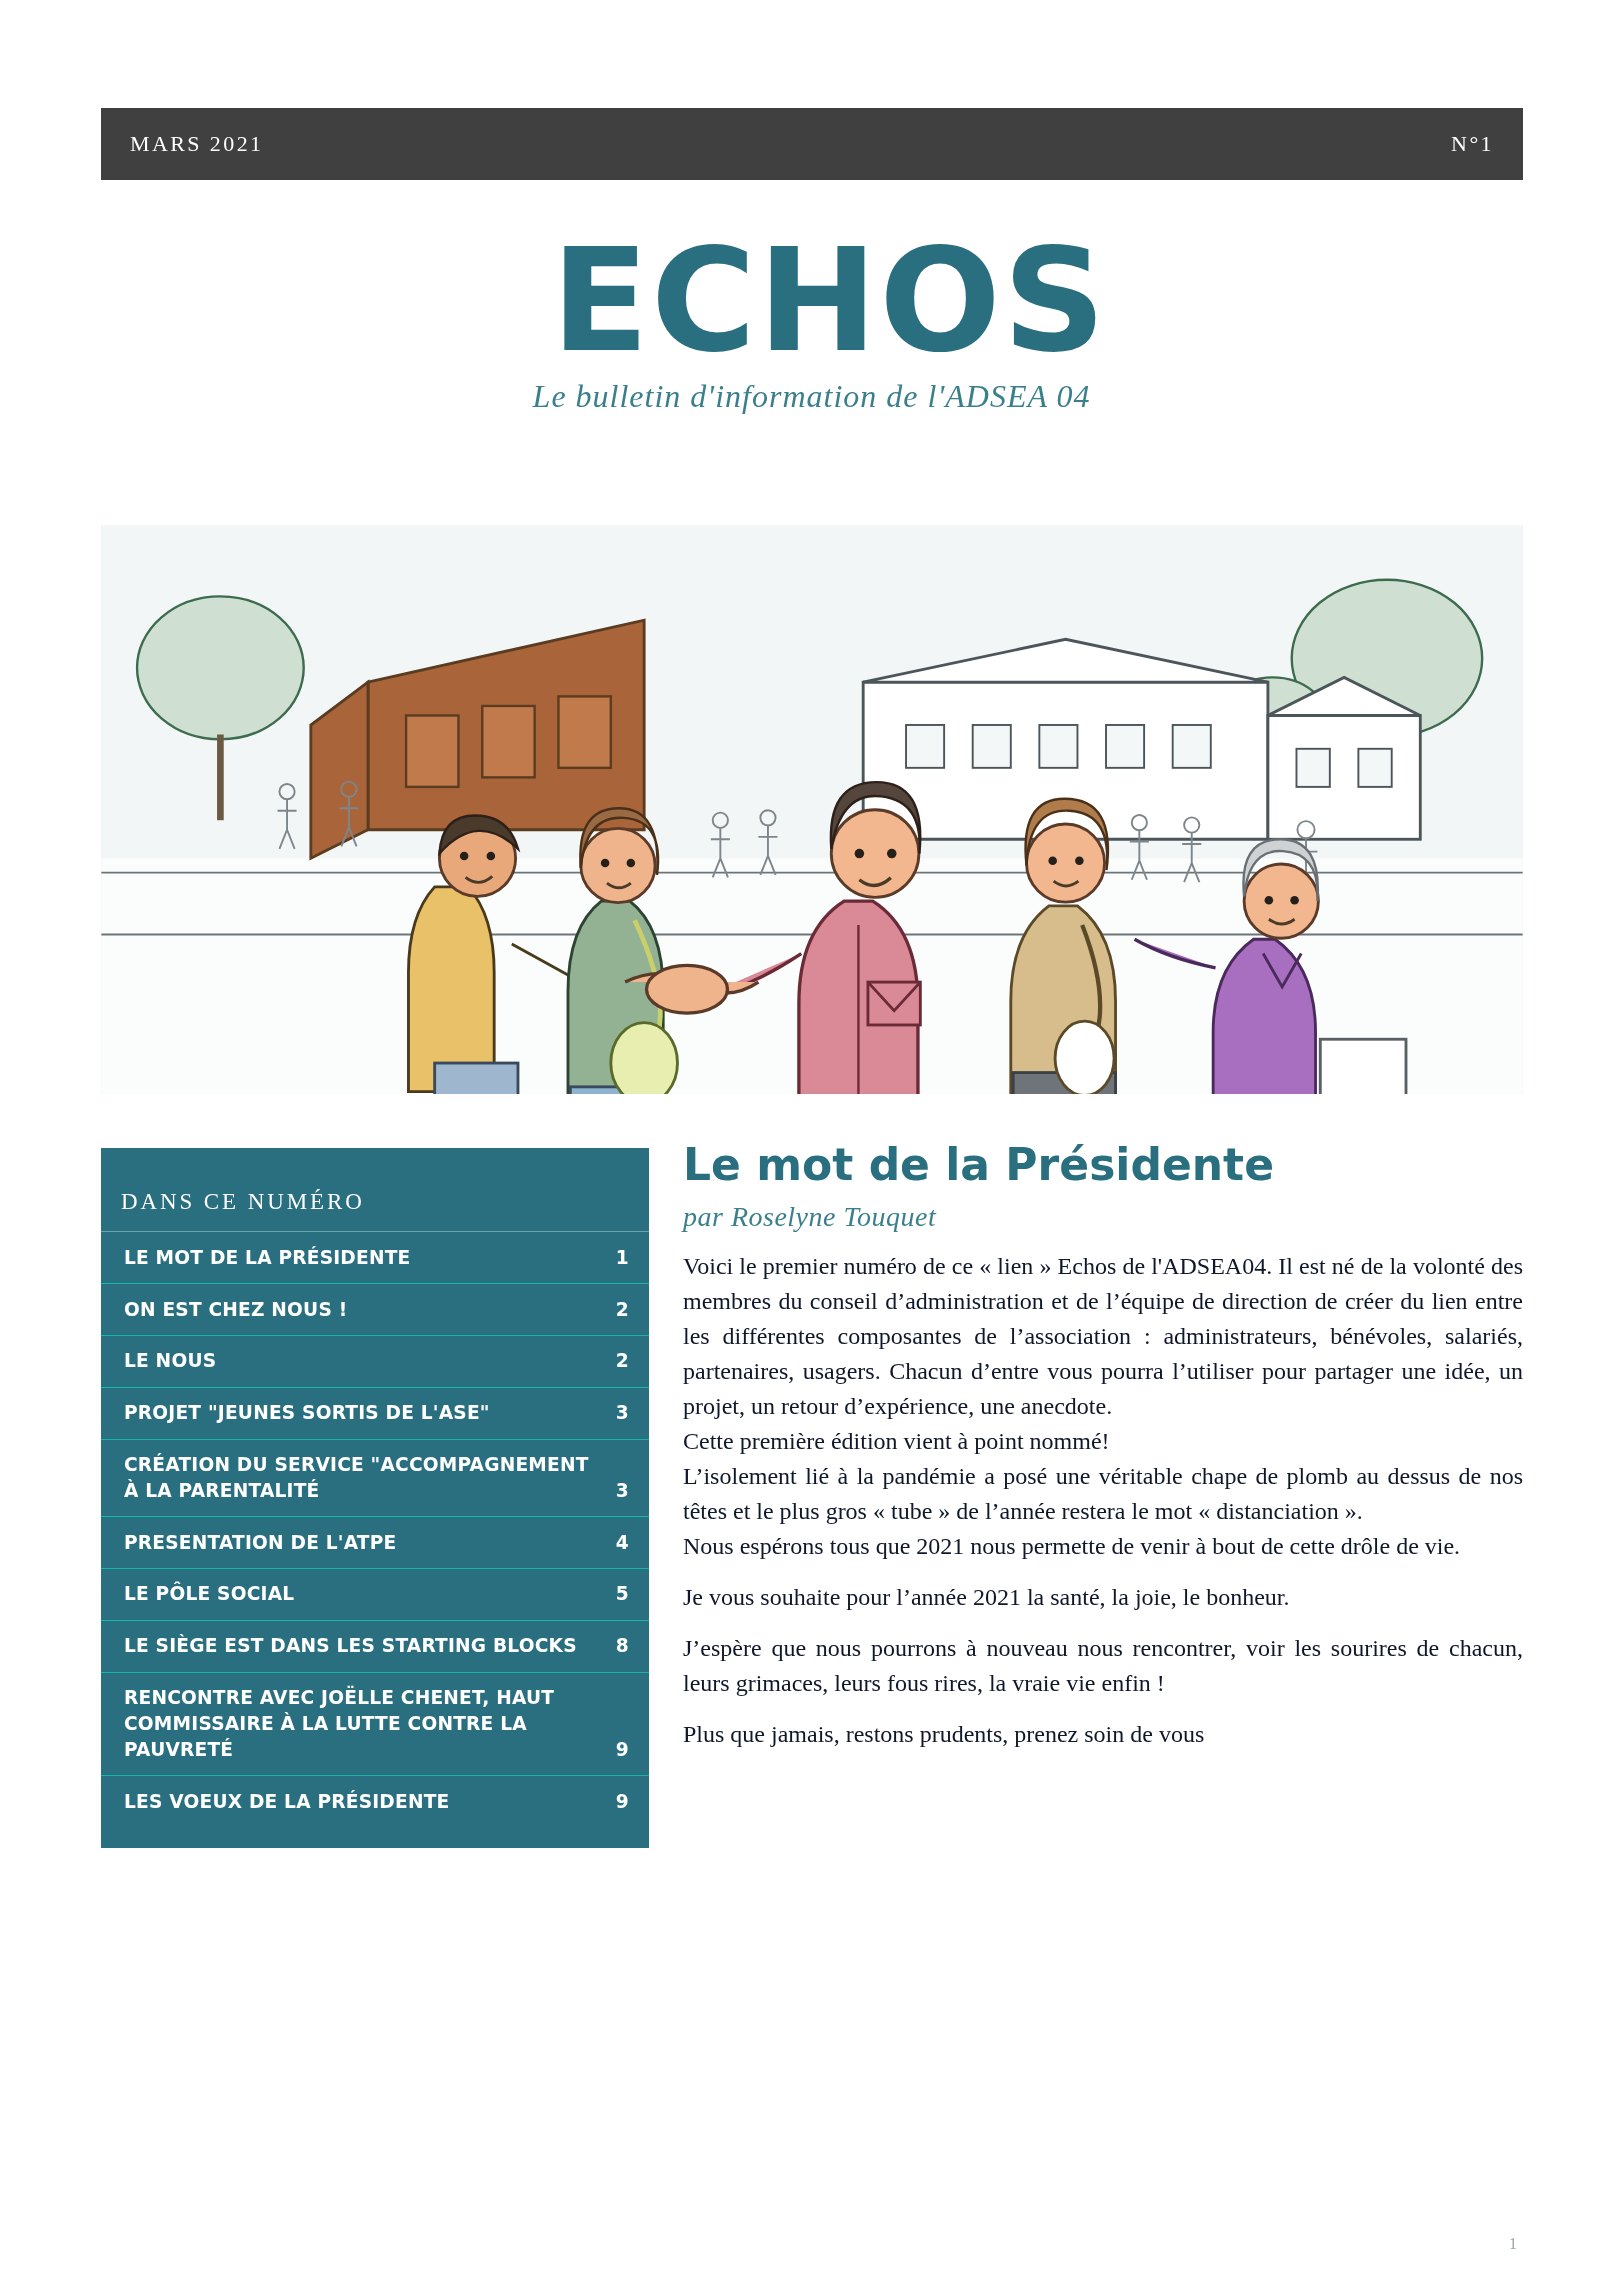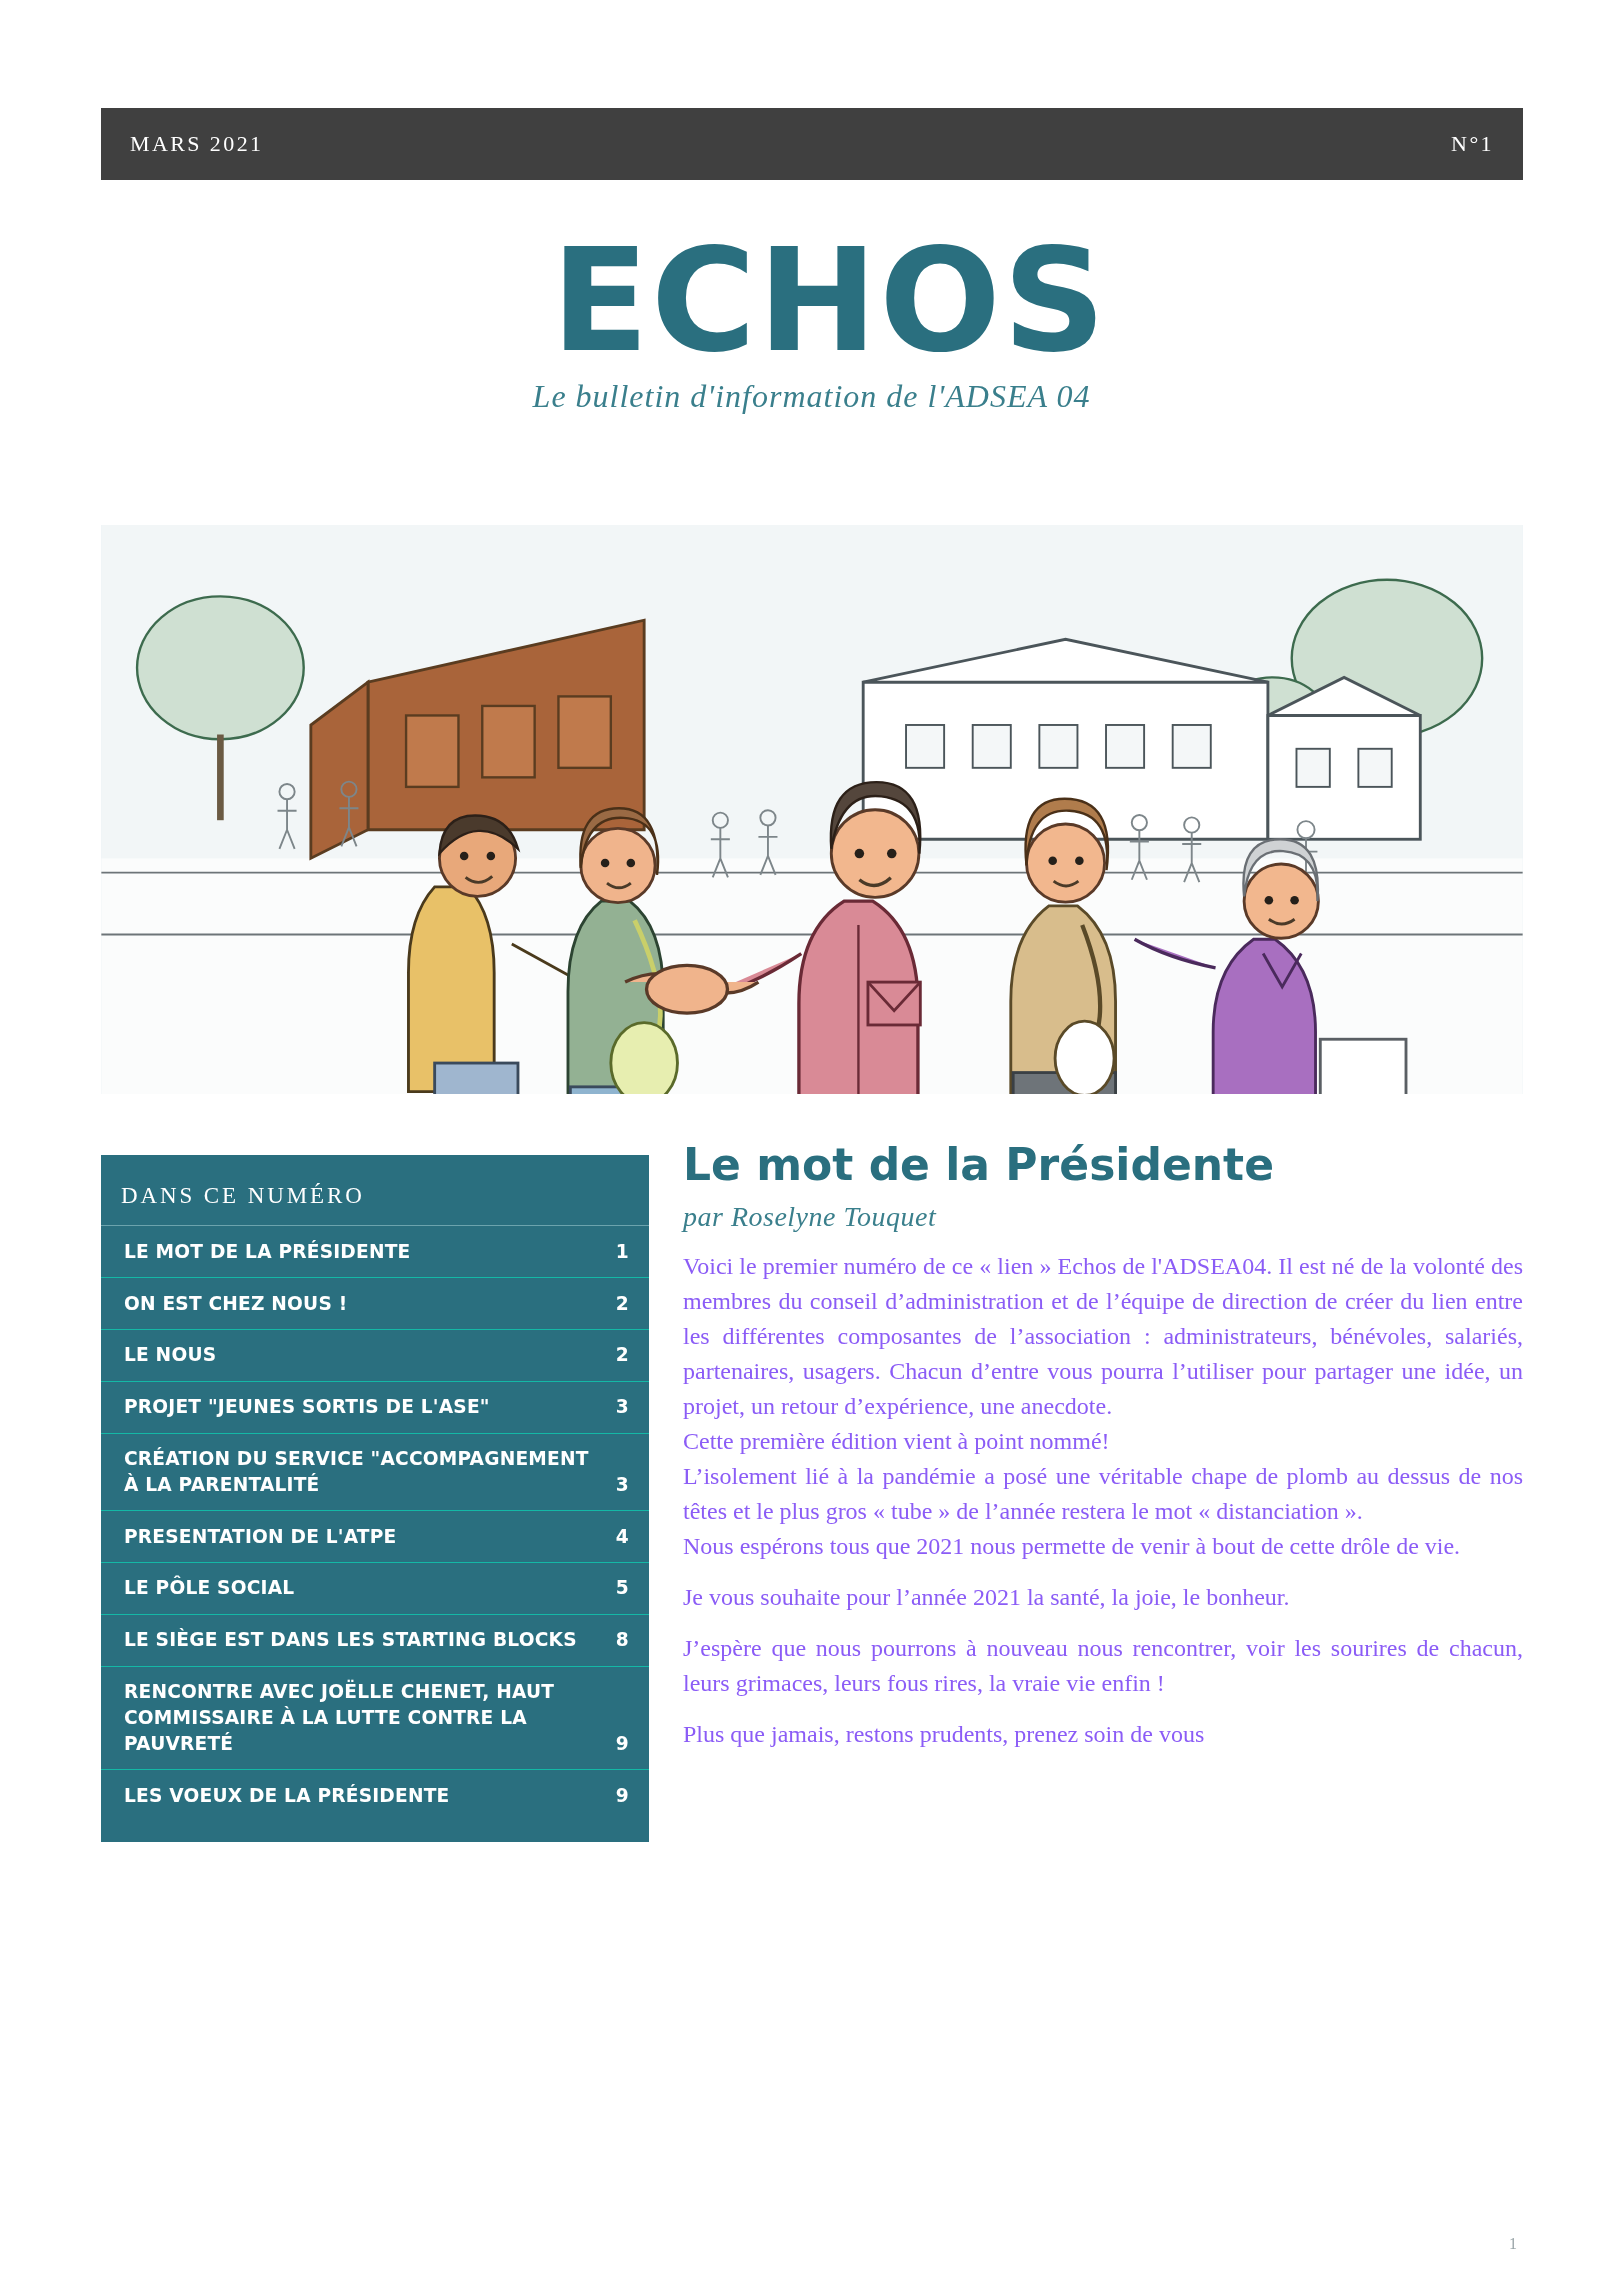--- a/index.html
+++ b/index.html
@@ -74,22 +74,21 @@
     overflow: hidden;
   }
 
   
   .toc {
     position: absolute;
     left: 101px;
     top: 1148px;
     width: 548px;
     background: #2a6f7f;
-    padding: 17px 0 21px 0;
-    margin-top: 7px;
+    padding: 30px 0 21px 0;
   }
   .toc-head {
     color: #ffffff;
     font-family: "Liberation Serif", serif;
     font-size: 23px;
     letter-spacing: 2.9px;
     padding: 11.4px 20px 16px 20px;
   }
   .toc-list { list-style: none; }
   .toc-item {
@@ -131,21 +130,21 @@
     font-style: italic;
     font-size: 28px;
     color: #3a7f8c;
     letter-spacing: 0.5px;
   }
   .article p {
     margin-top: 16px;
     font-family: "Liberation Serif", serif;
     font-size: 24px;
     line-height: 35px;
-    color: #8b5cf6;
+    color: #0f172a;
     text-align: justify;
   }
   .article p.tight { margin-top: 0; }
 
   .page-number {
     position: absolute;
     right: 106px;
     bottom: 42px;
     font-family: "Liberation Serif", serif;
     font-size: 16px;

